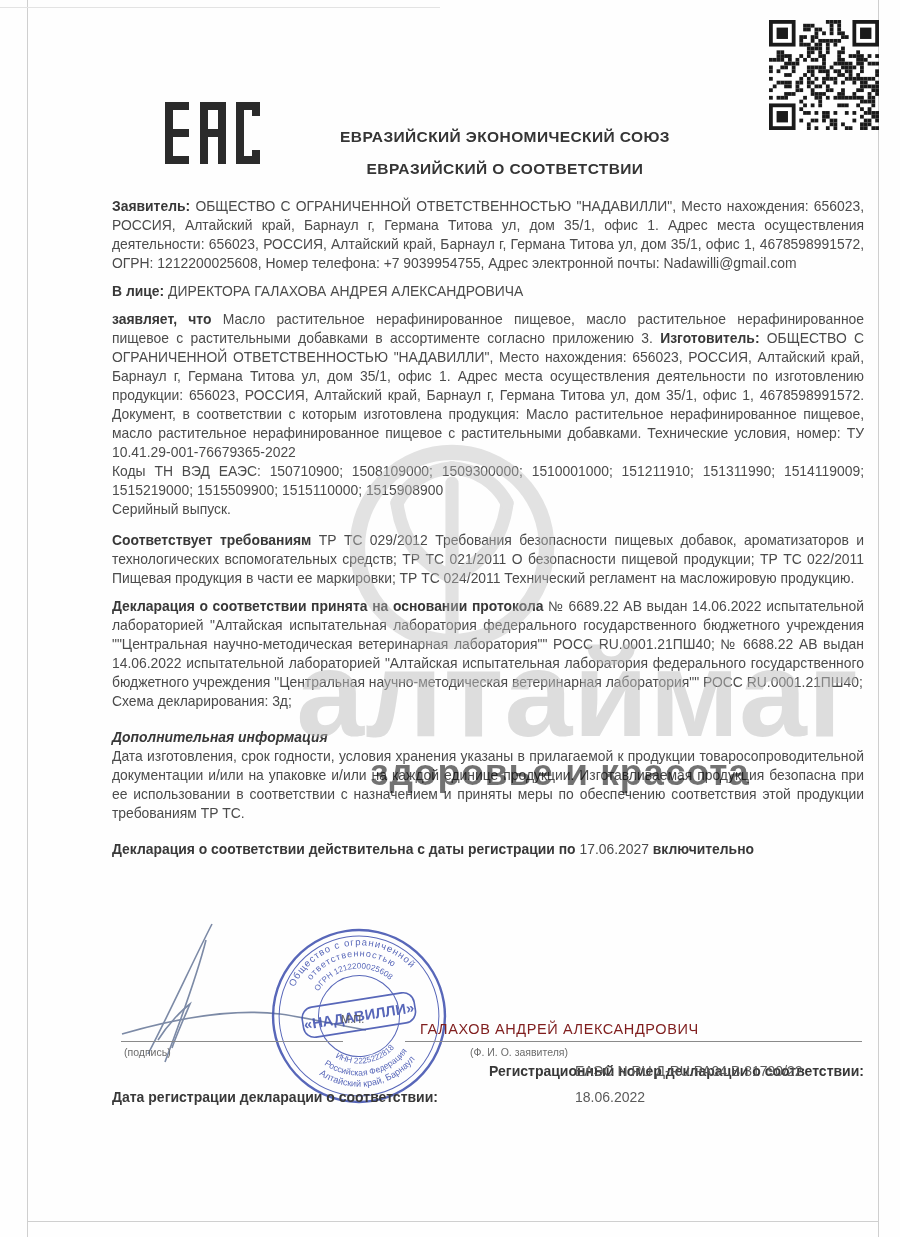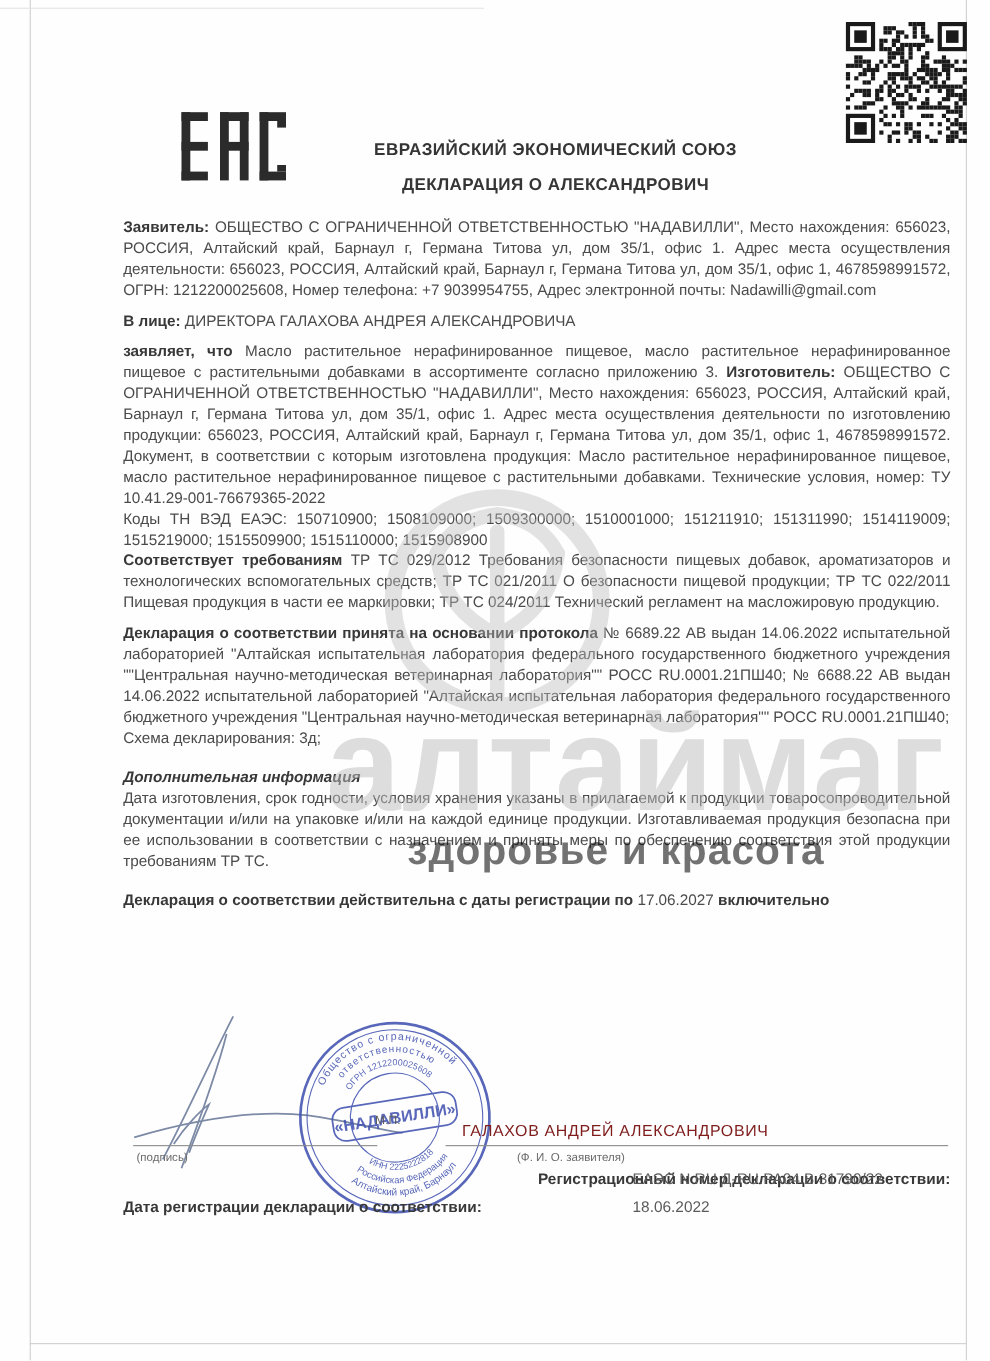--- a/index.html
+++ b/index.html
@@ -396,30 +396,31 @@
     <rect x="37" y="29" width="26" height="8"></rect>
 
     <rect x="73" y="2" width="8" height="62"></rect>
     <rect x="73" y="2" width="24" height="8"></rect>
     <rect x="73" y="56" width="24" height="8"></rect>
     <rect x="89" y="10" width="8" height="6"></rect>
     <rect x="89" y="50" width="8" height="6"></rect>
   </svg>
 
   <div class="title-union">ЕВРАЗИЙСКИЙ ЭКОНОМИЧЕСКИЙ СОЮЗ</div>
-  <div class="title-doc">ДЕКЛАРАЦИЯ О АЛЕКСАНДРОВИЧ</div>
+  <div class="title-doc">ЕВРАЗИЙСКИЙ О СООТВЕТСТВИИ</div>
 
   <div class="content">
     <div class="para"><span class="lbl">Заявитель:</span> <span>ОБЩЕСТВО С ОГРАНИЧЕННОЙ ОТВЕТСТВЕННОСТЬЮ "НАДАВИЛЛИ", Место нахождения: 656023, РОССИЯ, Алтайский край, Барнаул г, Германа Титова ул, дом 35/1, офис 1. Адрес места осуществления деятельности: 656023, РОССИЯ, Алтайский край, Барнаул г, Германа Титова ул, дом 35/1, офис 1, 4678598991572, ОГРН: 1212200025608, Номер телефона: +7 9039954755, Адрес электронной почты: Nadawilli@gmail.com</span></div>
 
     <div class="para"><span class="lbl">В лице:</span> <span>ДИРЕКТОРА ГАЛАХОВА АНДРЕЯ АЛЕКСАНДРОВИЧА</span></div>
 
     <div class="para tight"><span class="lbl">заявляет, что</span> <span>Масло растительное нерафинированное пищевое, масло растительное нерафинированное пищевое  с растительными добавками в ассортименте согласно приложению 3.</span>
       <span class="lbl">Изготовитель:</span> <span>ОБЩЕСТВО С ОГРАНИЧЕННОЙ ОТВЕТСТВЕННОСТЬЮ "НАДАВИЛЛИ", Место нахождения: 656023, РОССИЯ, Алтайский край, Барнаул г, Германа Титова ул, дом 35/1, офис 1. Адрес места осуществления деятельности по изготовлению продукции: 656023, РОССИЯ, Алтайский край, Барнаул г, Германа Титова ул, дом 35/1, офис 1, 4678598991572. Документ, в соответствии с которым изготовлена продукция: Масло растительное нерафинированное пищевое, масло растительное нерафинированное пищевое с растительными добавками. Технические условия, номер: ТУ 10.41.29-001-76679365-2022</span></div>
     <div class="para tight">Коды ТН ВЭД ЕАЭС: 150710900; 1508109000; 1509300000; 1510001000; 151211910; 151311990; 1514119009; 1515219000; 1515509900; 1515110000; 1515908900</div>
+    <div class="para mb12">Серийный выпуск.</div>
 
     <div class="para"><span class="lbl">Соответствует требованиям</span> <span>ТР ТС 029/2012 Требования безопасности пищевых добавок, ароматизаторов и технологических вспомогательных средств; ТР ТС 021/2011 О безопасности пищевой продукции; ТР ТС 022/2011 Пищевая продукция в части ее маркировки; ТР ТС 024/2011 Технический регламент на масложировую продукцию.</span></div>
 
     <div class="para tight"><span class="lbl">Декларация о соответствии принята на основании протокола</span> <span>№ 6689.22 АВ выдан 14.06.2022 испытательной лабораторией "Алтайская испытательная лаборатория федерального государственного бюджетного учреждения ""Центральная научно-методическая ветеринарная лаборатория"" РОСС RU.0001.21ПШ40; № 6688.22 АВ выдан 14.06.2022 испытательной лабораторией "Алтайская испытательная лаборатория федерального государственного бюджетного учреждения "Центральная научно-методическая ветеринарная лаборатория"" РОСС RU.0001.21ПШ40;</span></div>
     <div class="para mb16">Схема декларирования: 3д;</div>
 
     <div class="heading">Дополнительная информация</div>
     <div class="para mb16">Дата изготовления, срок годности, условия хранения указаны в прилагаемой к продукции товаросопроводительной документации и/или на упаковке и/или на каждой единице продукции. Изготавливаемая продукция безопасна при ее использовании в соответствии с назначением и приняты меры по обеспечению соответствия этой продукции требованиям ТР ТС.</div>
 
     <div class="para"><span class="lbl">Декларация о соответствии действительна с даты регистрации по</span> <span>17.06.2027</span> <span class="lbl">включительно</span></div>

